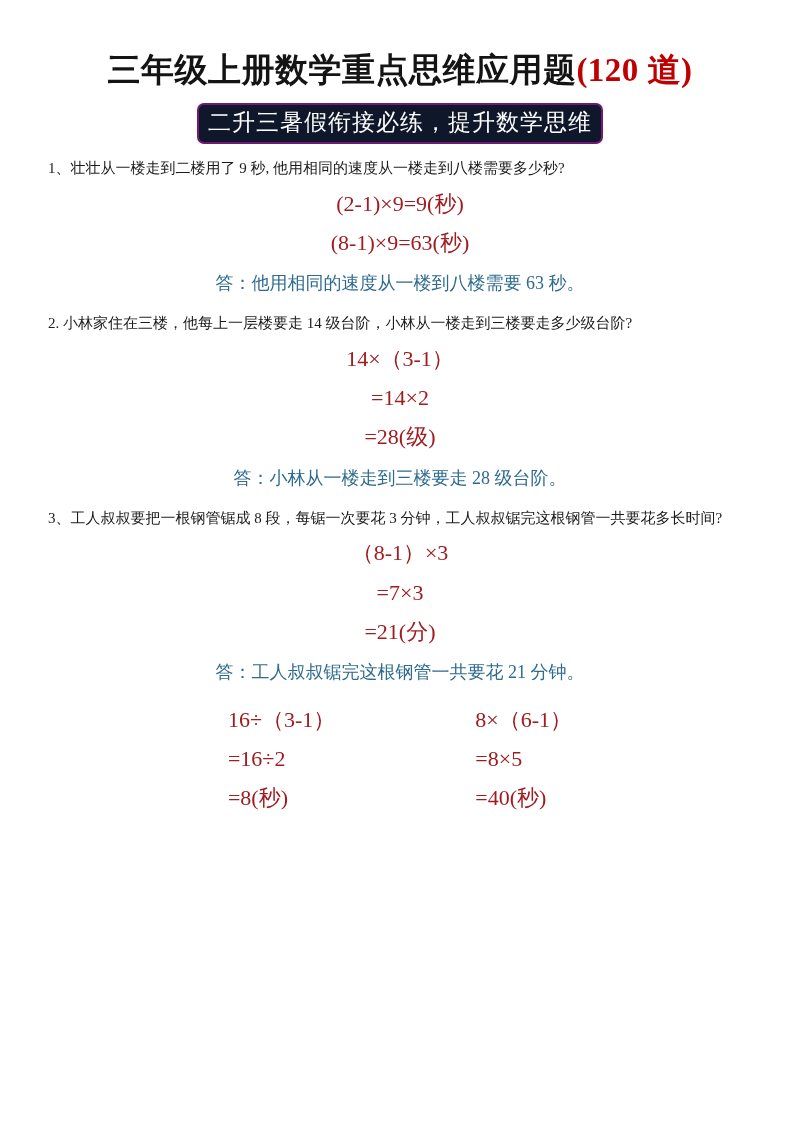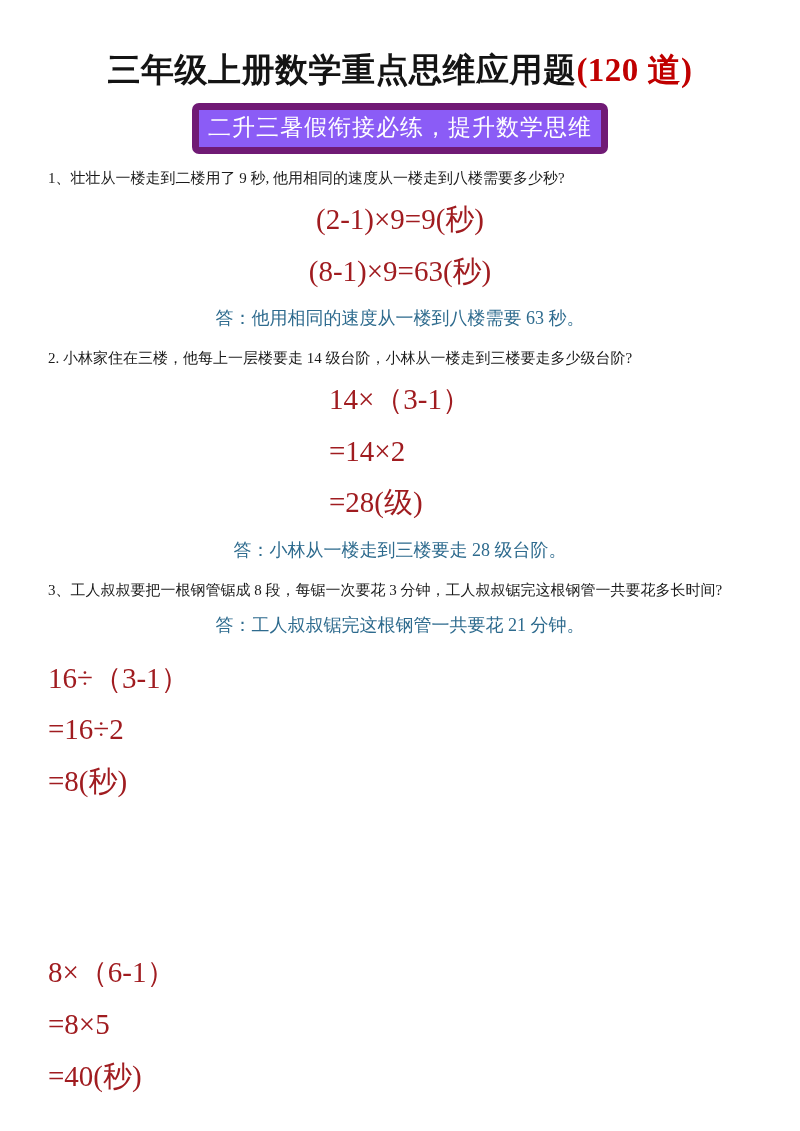--- a/index.html
+++ b/index.html
@@ -36,22 +36,22 @@
   .doc-title .title-main { color: #141414; }
   .doc-title .title-count { color: #c00000; }
 
   
   .banner-wrap {
     display: flex;
     justify-content: center;
     margin-top: 12px;
   }
   .banner {
-    background: #8b5cf6;
-    border: 7px solid #701a75;
+    background: #0f172a;
+    border: 2px solid #701a75;
     border-radius: 7px;
     color: #ffffff;
     font-size: 23px;
     font-weight: normal;
     letter-spacing: 1px;
     padding: 2px 9px 4px 9px;
     line-height: 1.35;
     white-space: nowrap;
     box-sizing: border-box;
   }
@@ -66,41 +66,40 @@
     color: #1a1a1a;
     text-align: justify;
     text-justify: inter-ideograph;
     margin: 0;
   }
   .eq-block {
     margin-top: 2px;
   }
   .eq-line {
     color: #a01c20;
-    font-size: 29px;
+    font-size: 22px;
     line-height: 1.78;
     text-align: center;
     white-space: nowrap;
   }
   
   .eq-stack {
     display: table;
     margin: 0 auto;
   }
   .eq-stack .eq-line {
-    text-align: left;
+    text-align: center;
     display: block;
   }
   
   .eq-cols {
     display: flex;
     justify-content: center;
     gap: 140px;
     margin-top: 2px;
-    flex-direction: column;
   }
   .eq-col .eq-line {
     text-align: left;
     display: block;
   }
 
   .answer-line {
     color: #2e6b8e;
     font-size: 18px;
     line-height: 1.72;
@@ -138,20 +137,27 @@
         <div class="eq-line">14×（3-1）</div>
         <div class="eq-line">=14×2</div>
         <div class="eq-line">=28(级)</div>
       </div>
     </div>
     <div class="answer-line">答：小林从一楼走到三楼要走 28 级台阶。</div>
   </div>
 
   <div class="problem">
     <p class="q-text">3、工人叔叔要把一根钢管锯成 8 段，每锯一次要花 3 分钟，工人叔叔锯完这根钢管一共要花多长时间?</p>
+    <div class="eq-block">
+      <div class="eq-stack">
+        <div class="eq-line">（8-1）×3</div>
+        <div class="eq-line">=7×3</div>
+        <div class="eq-line">=21(分)</div>
+      </div>
+    </div>
     <div class="answer-line">答：工人叔叔锯完这根钢管一共要花 21 分钟。</div>
   </div>
 
   <div class="problem">
     <div class="eq-cols">
       <div class="eq-col">
         <div class="eq-line">16÷（3-1）</div>
         <div class="eq-line">=16÷2</div>
         <div class="eq-line">=8(秒)</div>
       </div>

